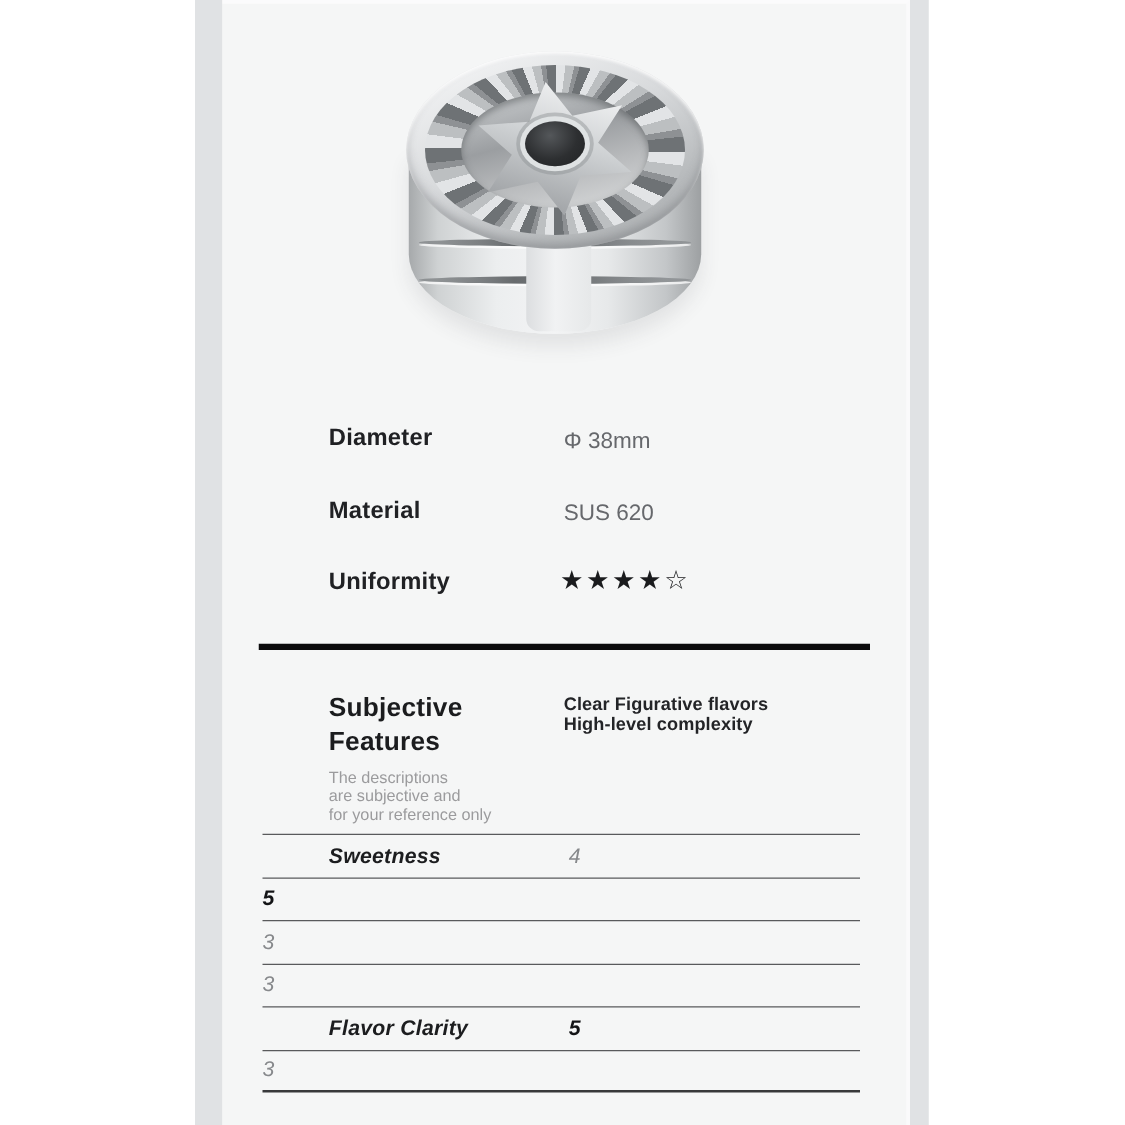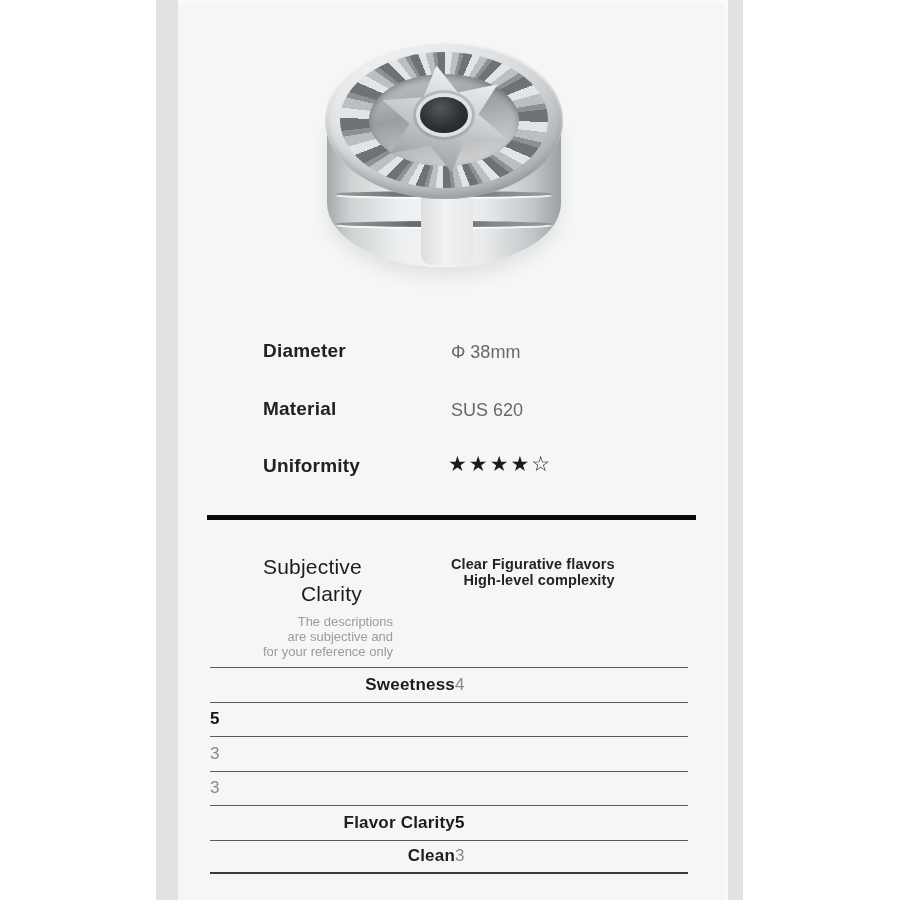--- a/index.html
+++ b/index.html
@@ -64,36 +64,36 @@
     background:linear-gradient(205deg,#f0f1f2 15%,#cfd2d4 45%,#a3a6a9 80%);
     clip-path:polygon(50% 0%,63% 27.5%,93.3% 25%,76% 50%,93.3% 75%,63% 72.5%,50% 100%,37% 72.5%,6.7% 75%,24% 50%,6.7% 25%,37% 27.5%);
   }
   .b-hole {
     left:95px; top:56px; width:48px; height:36px; border-radius:50%;
     background:radial-gradient(ellipse at 42% 32%,#54575a 0%,#2d2f31 55%,#202224 100%);
     box-shadow:0 0 0 4px rgba(226,229,230,.95), 0 0 0 7px rgba(140,144,147,.45);
   }
 
   
-  .abs { position:absolute;text-align:right; }
+  .abs { position:absolute; }
   .spec-label { left:85px; font-size:19px; font-weight:700; color:#202124; letter-spacing:.2px; }
   .spec-value { left:273px; font-size:18px; font-weight:400; color:#66686c; }
   .stars { left:270px; font-size:21px; color:#1a1b1d; letter-spacing:2px; }
   .stars .empty { color:#1a1b1d; }
 
   
   #divider { left:29px; top:512px; width:489px; height:5px; background:#0b0b0c; }
 
   
-  #subj-title { left:85px; top:550px; font-size:21px; font-weight:400; color:#1b1c1e; line-height:27px; letter-spacing:.2px; }
+  #subj-title { left:85px; top:550px; font-size:21px; font-weight:700; color:#1b1c1e; line-height:27px; letter-spacing:.2px; }
   #subj-note  { left:85px; top:611px; font-size:13px; color:#9b9b9d; line-height:15px; }
   #subj-summary { left:273px; top:553px; font-size:14.5px; font-weight:700; color:#232427; line-height:16px; letter-spacing:.1px; }
 
   
-  #ratings { left:32px; top:664px; width:478px; }
+  #ratings { left:32px; top:664px; width:478px;font-style:italic; }
   .rt-row { height:34.5px; border-top:1px solid #595a5c; display:flex; align-items:center; }
   .rt-row:last-child { border-bottom:2px solid #38393b; }
   .rt-label { margin-left:53px; width:192px; font-size:17px; font-weight:700; color:#1c1d1f; letter-spacing:.2px; }
   .rt-value { font-size:17px; }
   .rt-value.muted  { color:#87898c; font-weight:400; }
   .rt-value.strong { color:#131416; font-weight:700; }
 </style>
 </head>
 <body>
 
@@ -120,21 +120,21 @@
   <div class="abs spec-label" style="top:395px">Material</div>
   <div class="abs spec-value" style="top:397px">SUS 620</div>
 
   <div class="abs spec-label" style="top:452px">Uniformity</div>
   <div class="abs stars" style="top:449px"><span>★★★★</span><span class="empty">☆</span></div>
 
   <div class="abs" id="divider"></div>
 
   <div class="abs" id="subj-title">
     <div>Subjective</div>
-    <div>Clarity</div>
+    <div>Features</div>
   </div>
   <div class="abs" id="subj-summary">
     <div>Clear Figurative flavors</div>
     <div>High-level complexity</div>
   </div>
   <div class="abs" id="subj-note">
     <div>The descriptions</div>
     <div>are subjective and</div>
     <div>for your reference only</div>
   </div>
@@ -151,18 +151,17 @@
       <div class="rt-value muted">3</div>
     </div>
     <div class="rt-row">
       <div class="rt-value muted">3</div>
     </div>
     <div class="rt-row">
       <div class="rt-label">Flavor Clarity</div>
       <div class="rt-value strong">5</div>
     </div>
     <div class="rt-row">
-      <div class="rt-label">Clean</div>
       <div class="rt-value muted">3</div>
     </div>
   </div>
 
 </div>
 
 </body></html>

